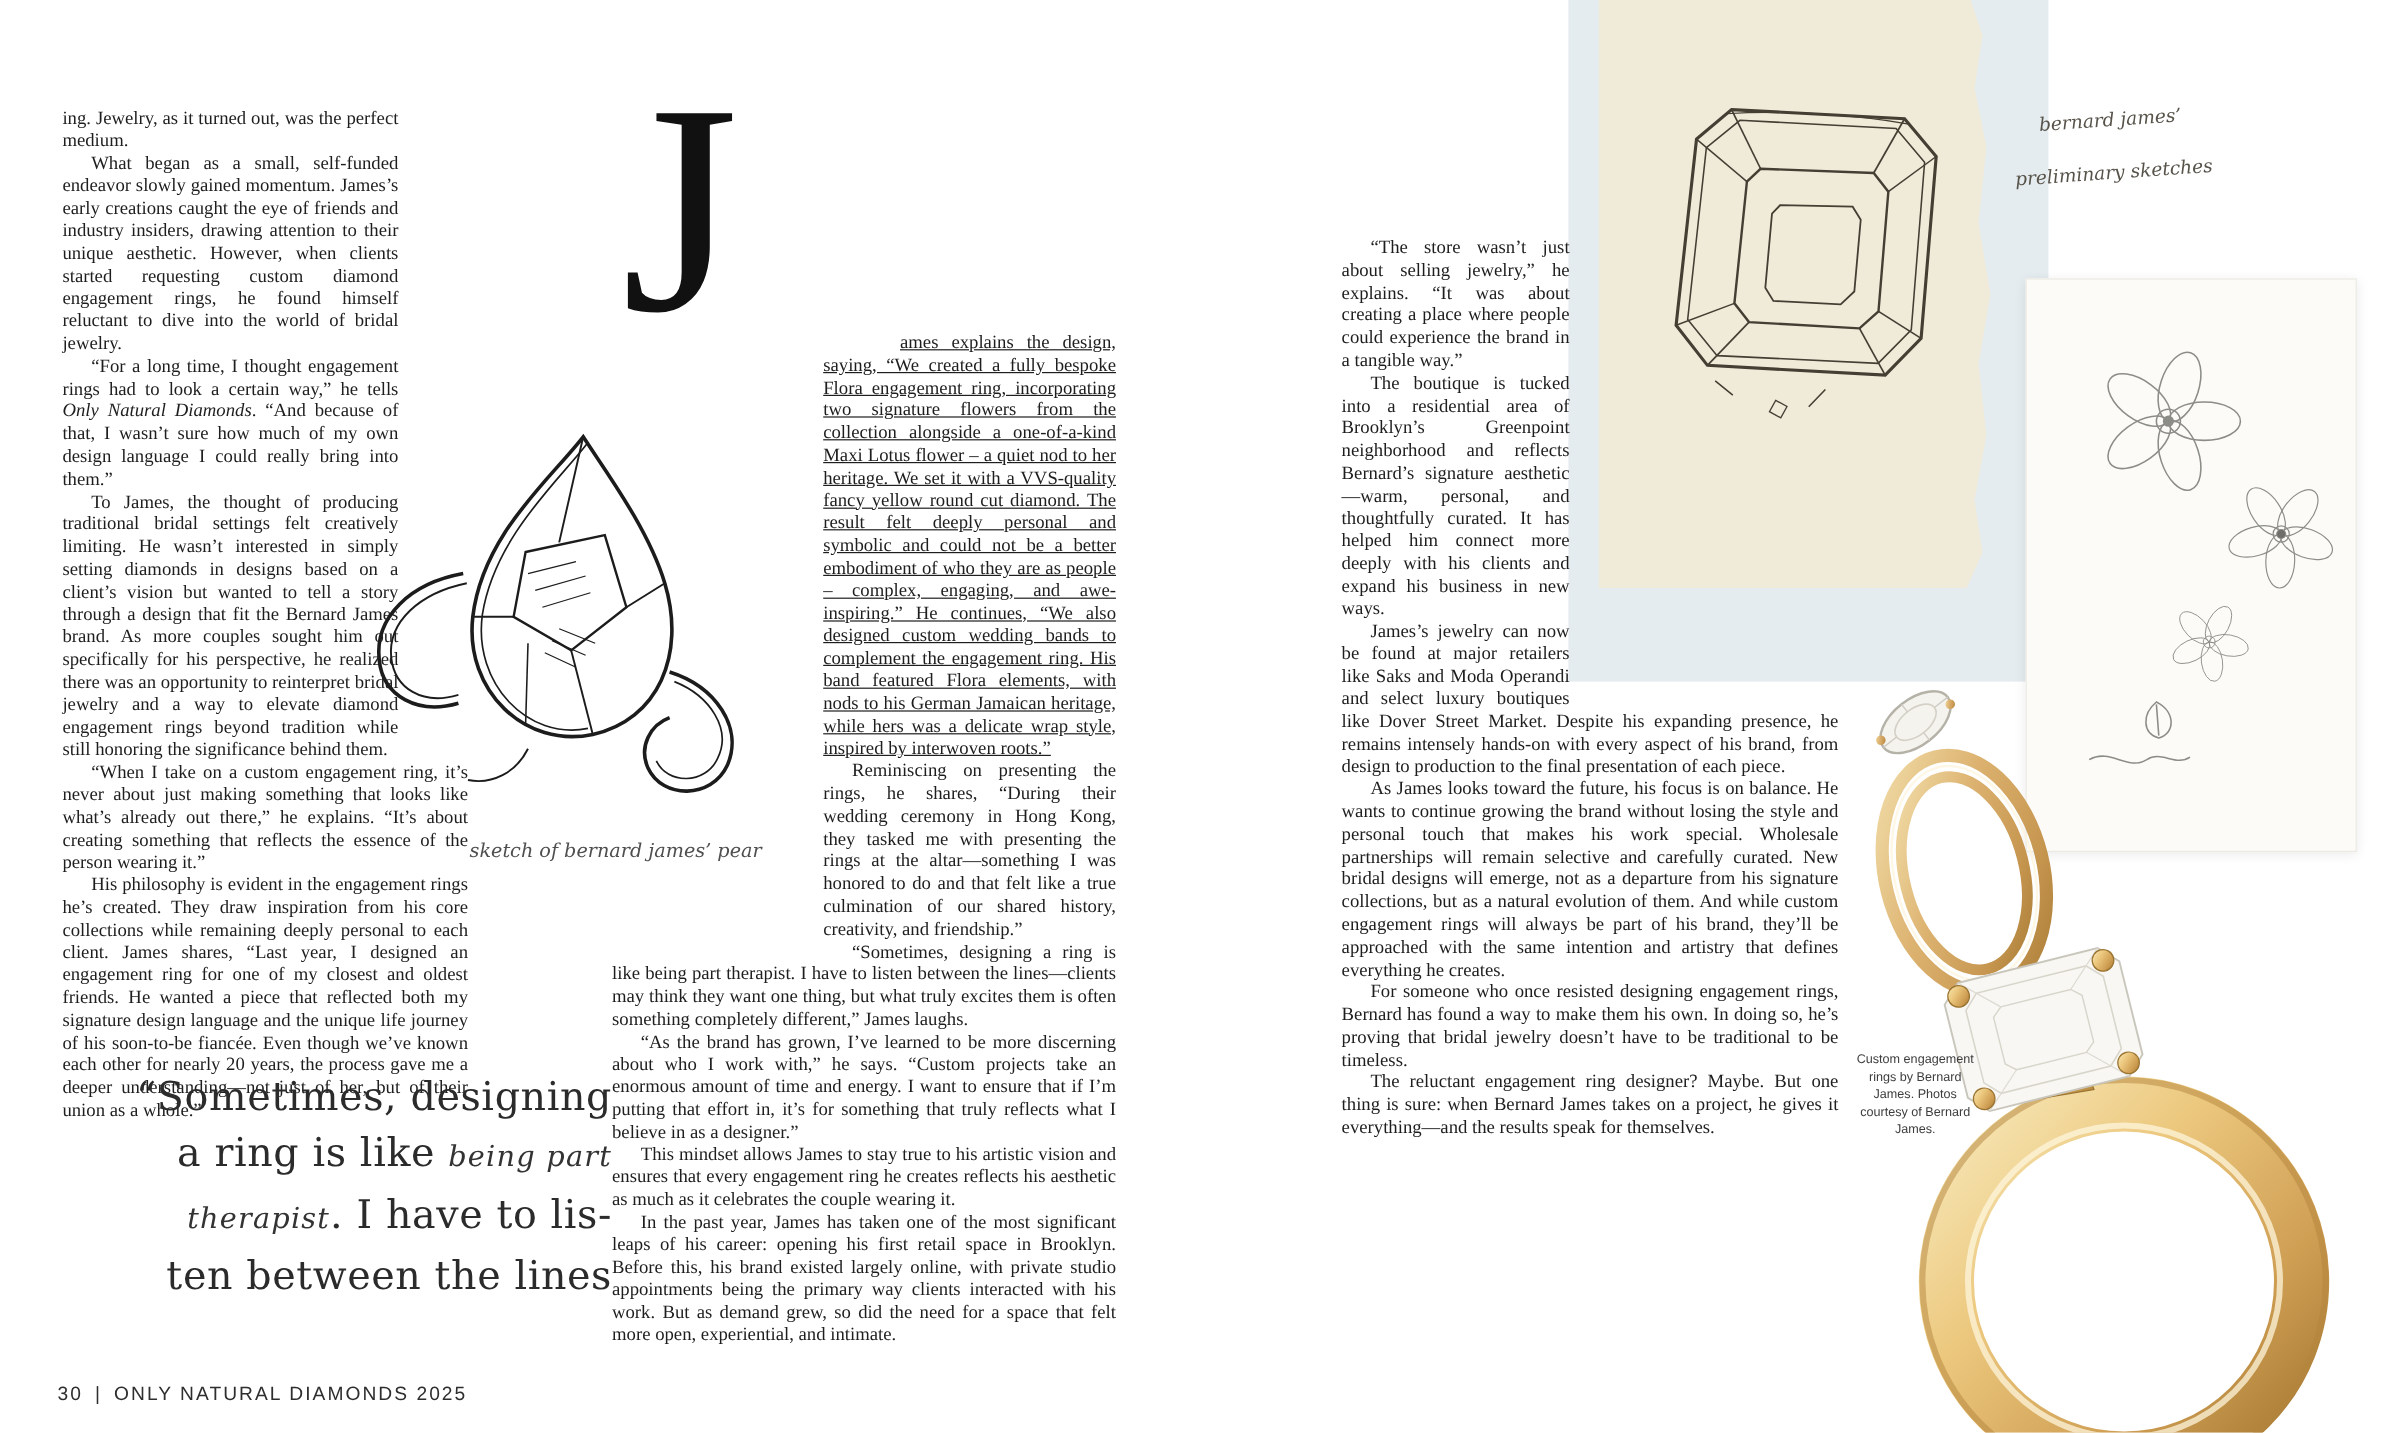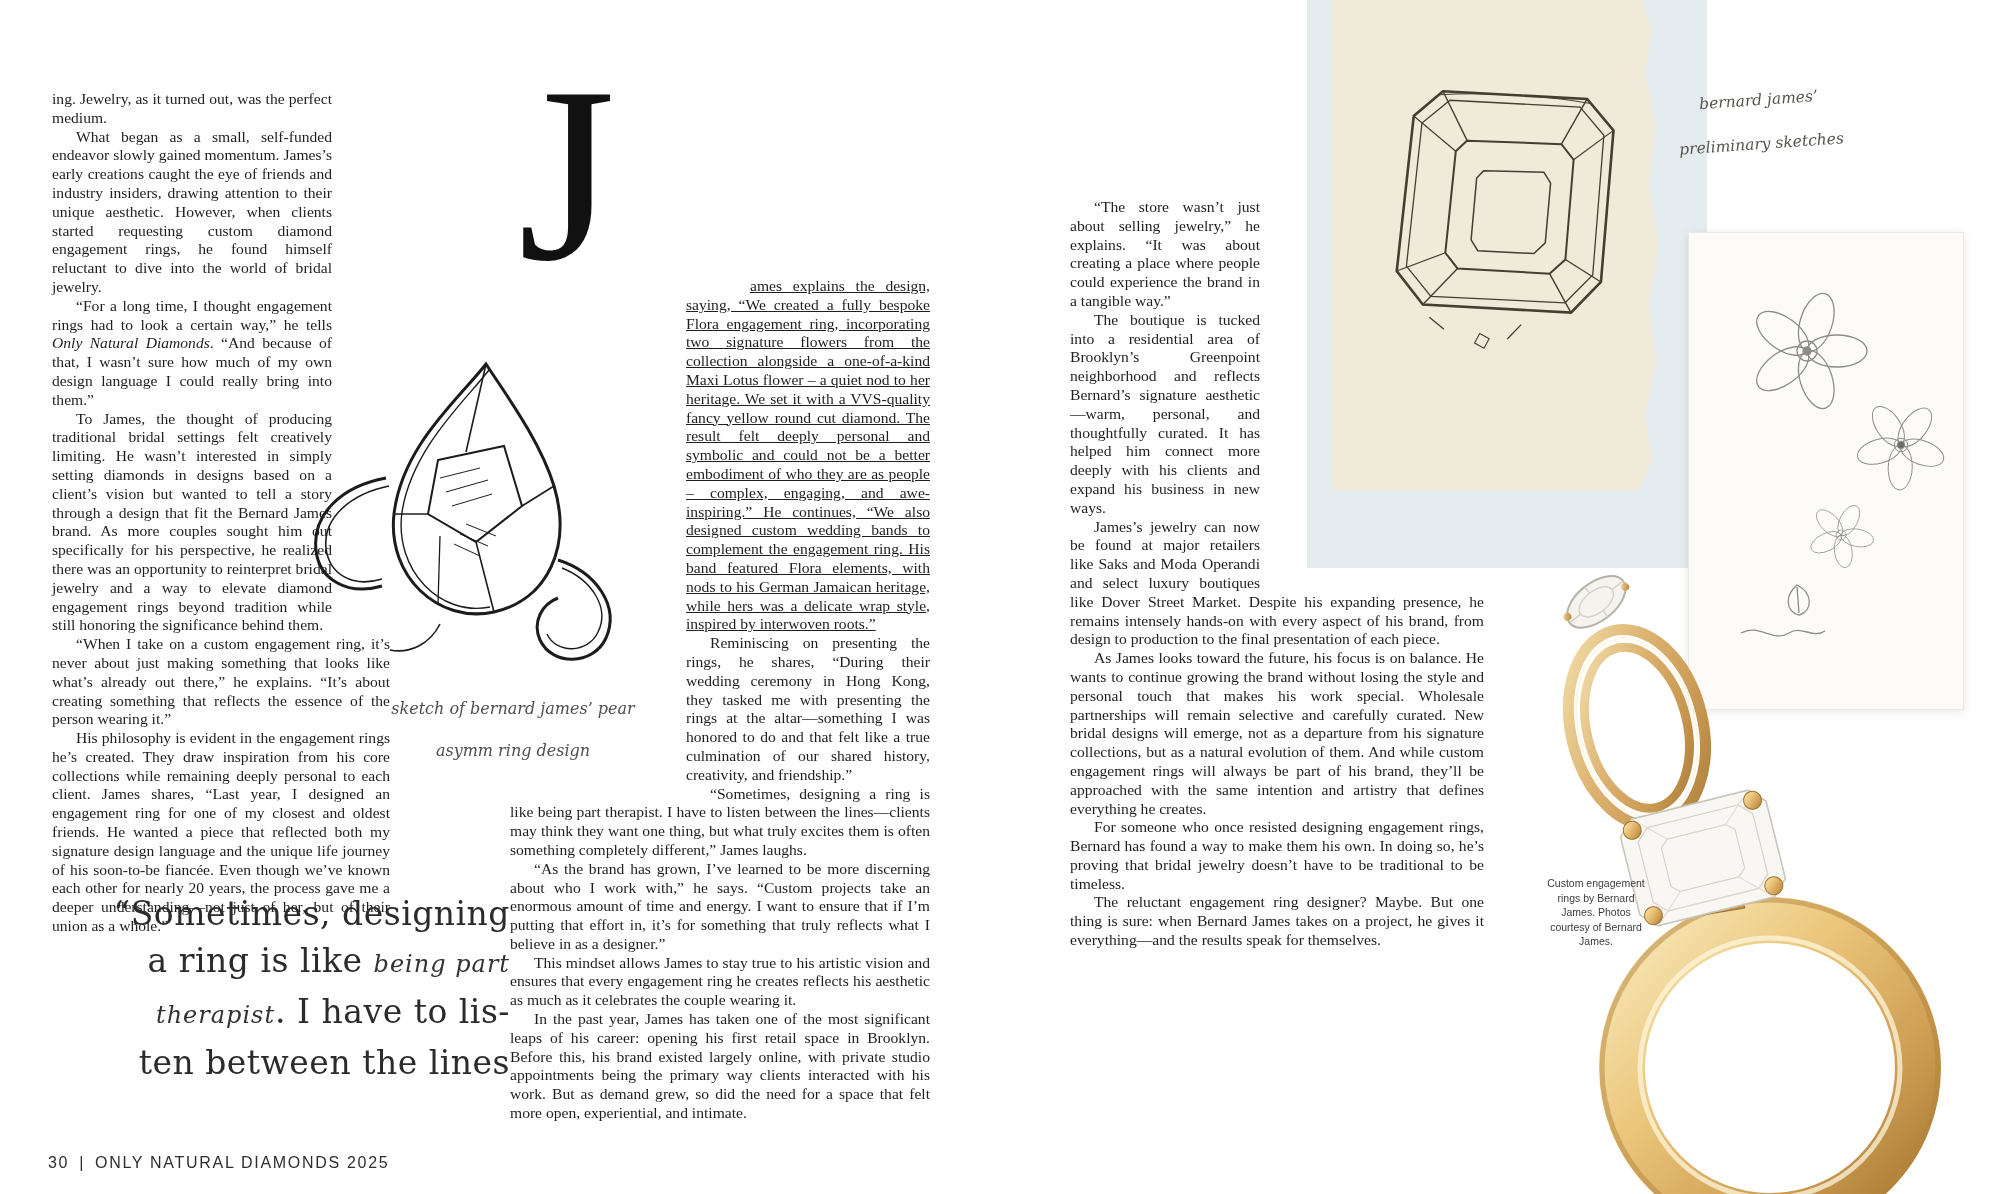--- a/index.html
+++ b/index.html
@@ -8,21 +8,21 @@
   .abs{position:absolute;}
   
   .col{position:absolute;text-align:justify;font-size:15.6px;line-height:18.8px;z-index:6;}
   .col p{margin:0;text-indent:24px;}
   .col p.noindent{text-indent:0;}
   #col1{left:52px;top:90px;width:338px;}
   #col1 .wrapR{float:right;width:58px;height:212px;margin-top:308px;}
   #col2{left:510px;top:277px;width:420px;}
   #col2 .wrapL{float:left;width:176px;height:354px;margin-top:160px;}
   #col2 p.firstline{text-indent:64px;text-decoration:underline;}
-  #col3{left:1070px;top:198px;width:414px;}
+  #col3{left:1118px;top:198px;width:414px;}
   #col3 .wrapR2{float:right;width:224px;height:390px;}
   .ital{font-style:italic;}
   
   #dropcap{left:518px;top:50px;font-size:250px;line-height:1;color:#111;z-index:6;
            font-family:"Liberation Serif",serif;}
   
   #pullquote{left:70px;top:890px;width:440px;text-align:right;z-index:6;
              font-family:"DejaVu Serif",serif;font-size:33px;line-height:47px;
              letter-spacing:0.5px;color:#2b2b2b;}
   #pullquote .script{font-style:italic;font-size:24px;letter-spacing:1px;color:#333;}
@@ -157,21 +157,20 @@
     <p class="noindent firstline">ames explains the design, saying, “We created a fully bespoke Flora engagement ring, incorporating two signature flowers from the collection alongside a one-of-a-kind Maxi Lotus flower – a quiet nod to her heritage. We set it with a VVS-quality fancy yellow round cut diamond. The result felt deeply personal and symbolic and could not be a better embodiment of who they are as people – complex, engaging, and awe-inspiring.” He continues, “We also designed custom wedding bands to complement the engagement ring. His band featured Flora elements, with nods to his German Jamaican heritage, while hers was a delicate wrap style, inspired by interwoven roots.”</p>
     <p>Reminiscing on presenting the rings, he shares, “During their wedding ceremony in Hong Kong, they tasked me with presenting the rings at the altar—something I was honored to do and that felt like a true culmination of our shared history, creativity, and friendship.”</p>
     <p>“Sometimes, designing a ring is like being part therapist. I have to listen between the lines—clients may think they want one thing, but what truly excites them is often something completely different,” James laughs.</p>
     <p>“As the brand has grown, I’ve learned to be more discerning about who I work with,” he says. “Custom projects take an enormous amount of time and energy. I want to ensure that if I’m putting that effort in, it’s for something that truly reflects what I believe in as a designer.”</p>
     <p>This mindset allows James to stay true to his artistic vision and ensures that every engagement ring he creates reflects his aesthetic as much as it celebrates the couple wearing it.</p>
     <p>In the past year, James has taken one of the most significant leaps of his career: opening his first retail space in Brooklyn. Before this, his brand existed largely online, with private studio appointments being the primary way clients interacted with his work. But as demand grew, so did the need for a space that felt more open, experiential, and intimate.</p>
   </div>
 
   <div id="sketch-caption" class="script-caption">
     <div>sketch of bernard james’ pear</div>
-    <div>asymm ring design</div>
   </div>
 
   <div id="col3" class="col">
     <div class="wrapR2" aria-hidden="true"></div>
     <p>“The store wasn’t just about selling jewelry,” he explains. “It was about creating a place where people could experience the brand in a tangible way.”</p>
     <p>The boutique is tucked into a residential area of Brooklyn’s Greenpoint neighborhood and reflects Bernard’s signature aesthetic—warm, personal, and thoughtfully curated. It has helped him connect more deeply with his clients and expand his business in new ways.</p>
     <p>James’s jewelry can now be found at major retailers like Saks and Moda Operandi and select luxury boutiques like Dover Street Market. Despite his expanding presence, he remains intensely hands-on with every aspect of his brand, from design to production to the final presentation of each piece.</p>
     <p>As James looks toward the future, his focus is on balance. He wants to continue growing the brand without losing the style and personal touch that makes his work special. Wholesale partnerships will remain selective and carefully curated. New bridal designs will emerge, not as a departure from his signature collections, but as a natural evolution of them. And while custom engagement rings will always be part of his brand, they’ll be approached with the same intention and artistry that defines everything he creates.</p>
     <p>For someone who once resisted designing engagement rings, Bernard has found a way to make them his own. In doing so, he’s proving that bridal jewelry doesn’t have to be traditional to be timeless.</p>
     <p>The reluctant engagement ring designer? Maybe. But one thing is sure: when Bernard James takes on a project, he gives it everything—and the results speak for themselves.</p>

